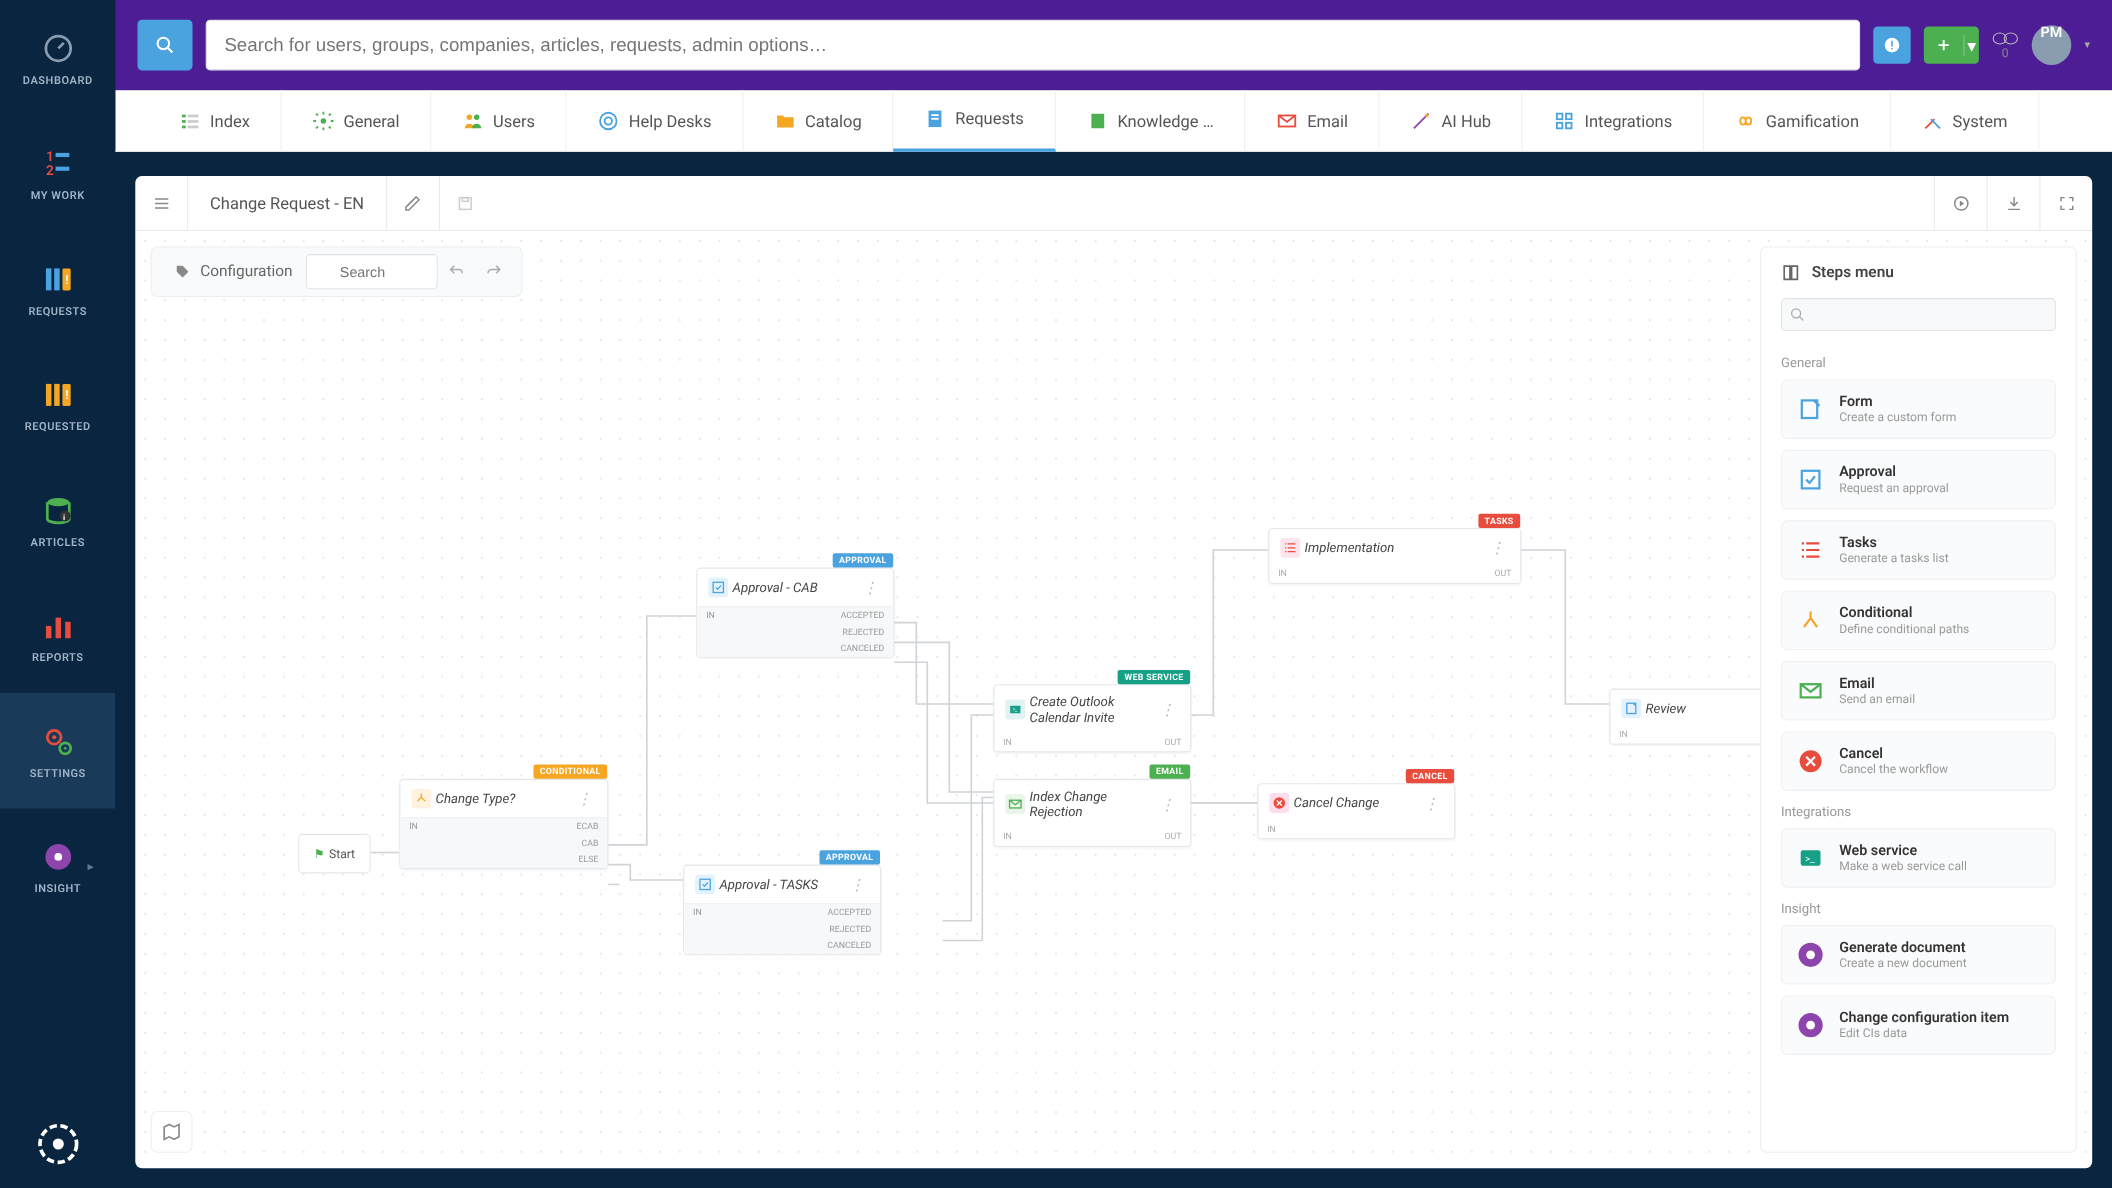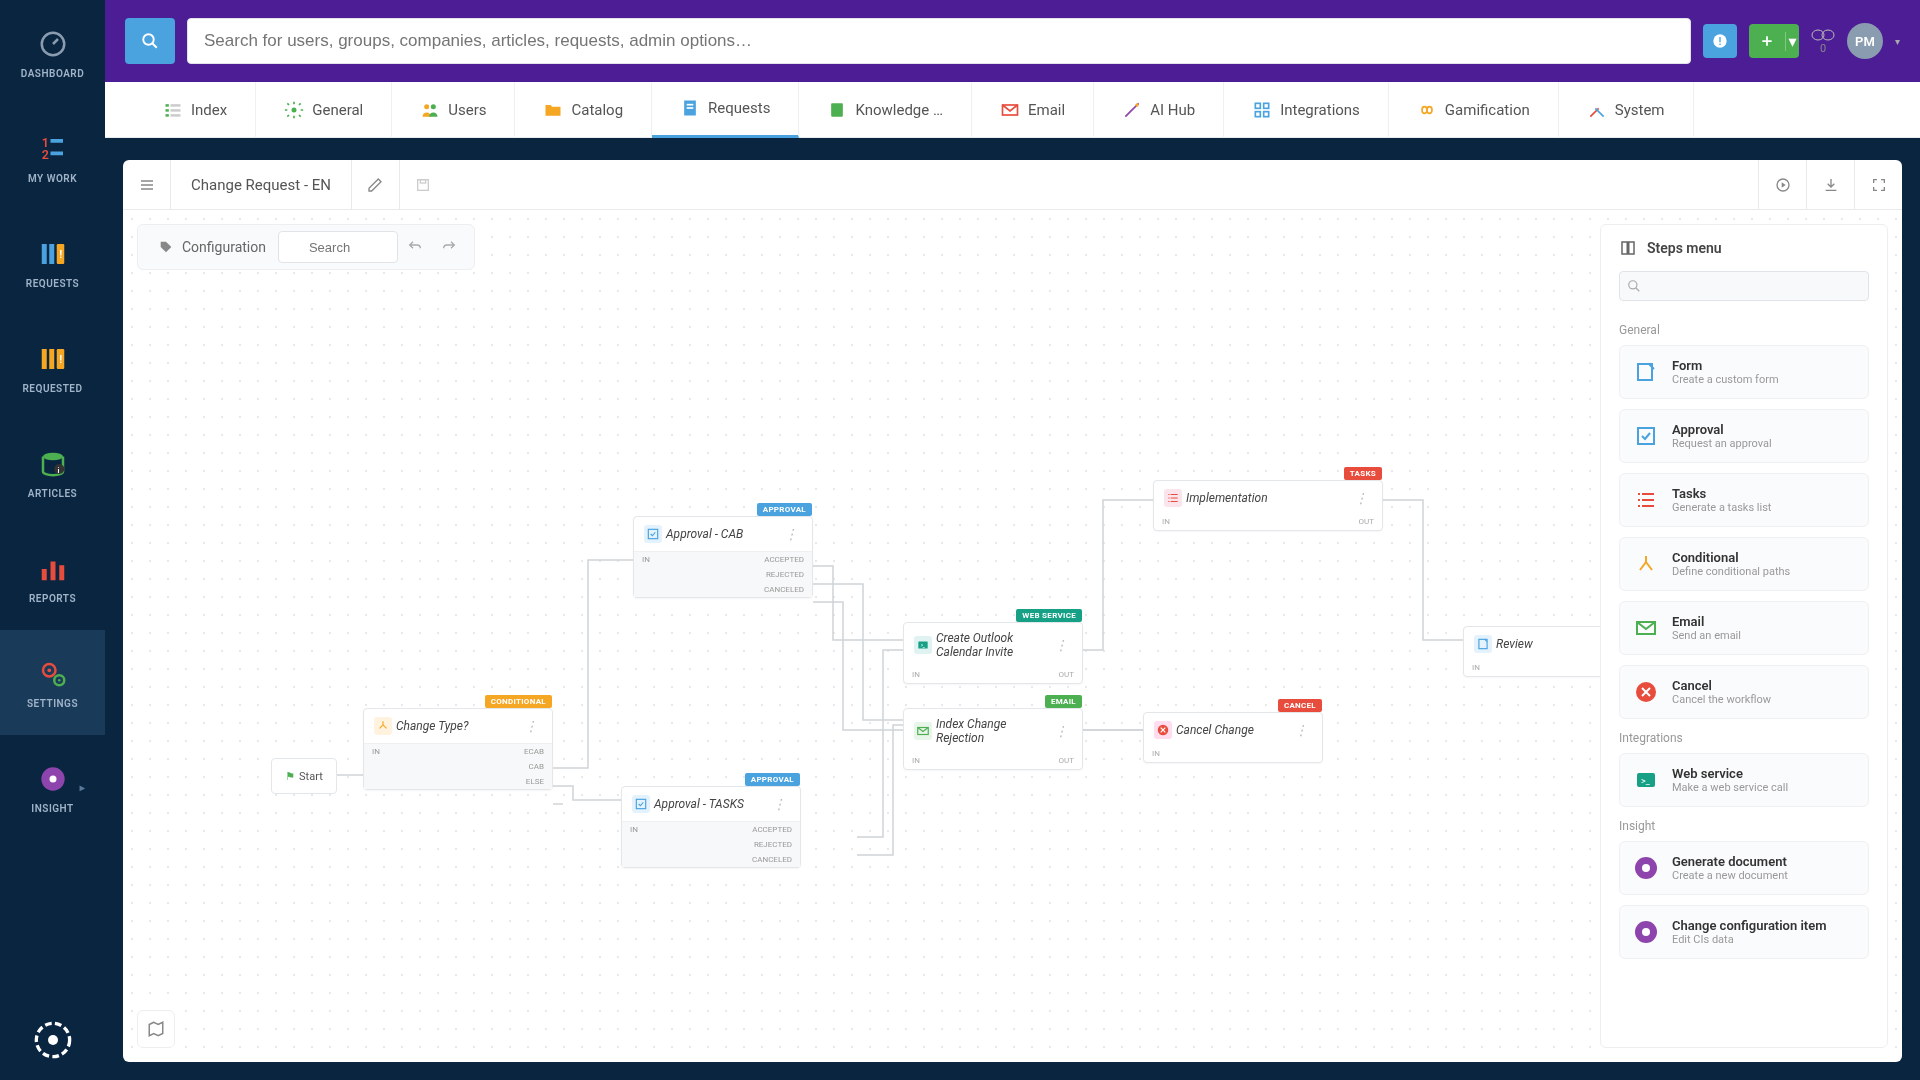--- a/index.html
+++ b/index.html
@@ -18,21 +18,21 @@
 
 .topbar { height: 82px; background: #4c1d95; display: flex; align-items: center; padding: 0 20px; gap: 12px; }
 .search-btn { width: 50px; height: 46px; background: #4aa3df; border-radius: 4px; display: flex; align-items: center; justify-content: center; cursor: pointer; }
 .search-input { flex: 1; height: 46px; border: 1px solid #e0e4e8; border-radius: 4px; padding: 0 16px; font-size: 17px; color: #999; background: #fff; }
 .tb-btn { width: 34px; height: 34px; border-radius: 4px; display: flex; align-items: center; justify-content: center; cursor: pointer; }
 .tb-alert { background: #4aa3df; color: #fff; }
 .tb-add { background: #4caf50; color: #fff; width: 50px; display: flex; }
 .tb-add-plus { flex: 1; display: flex; align-items: center; justify-content: center; }
 .tb-add-caret { width: 14px; border-left: 1px solid rgba(255,255,255,0.3); display: flex; align-items: center; justify-content: center; }
 .tb-badge { display: flex; flex-direction: column; align-items: center; color: #888; font-size: 11px; }
-.tb-avatar { width: 36px; height: 36px; border-radius: 50%; background: #8a9cb0; color: #fff; display: flex; align-items: center; justify-content: center; font-size: 13px; font-weight: 600; }
+.tb-avatar { width: 36px; height: 36px; border-radius: 50%; background: #8a9cb0; color: #fff; display: flex; justify-content: center; font-size: 13px; font-weight: 600; }
 
 
 .navtabs { height: 56px; background: #fff; border-bottom: 1px solid #e8eaec; display: flex; align-items: center; padding: 0 30px; }
 .nt-item { display: flex; align-items: center; gap: 8px; padding: 0 28px; height: 56px; color: #555; font-size: 15px; cursor: pointer; border-right: 1px solid #eff0f2; }
 .nt-item.active { border-bottom: 3px solid #4aa3df; }
 .nt-icon { width: 20px; height: 20px; }
 
 
 .workspace { position: absolute; left: 0; right: 0; top: 158px; bottom: 0; background: #0a2540; padding: 0; }
 .ws-inner { position: absolute; left: 0; right: 0; top: 0; bottom: 0; background: #0a2540; display: flex; flex-direction: column; }
@@ -246,20 +246,27 @@
         <span>General</span>
       </div>
     <div class="nt-item">
         <svg class="nt-icon" viewBox="0 0 24 24">
           <circle cx="8" cy="8" r="3" fill="#f5a623"></circle>
           <circle cx="16" cy="8" r="3" fill="#4caf50"></circle>
           <path d="M3 20c0-3 2-5 5-5s5 2 5 5" fill="#f5a623"></path>
           <path d="M11 20c0-3 2-5 5-5s5 2 5 5" fill="#4caf50"></path>
         </svg>
         <span>Users</span>
+      </div>
+    <div class="nt-item">
+        <svg class="nt-icon" viewBox="0 0 24 24" fill="none" stroke="#4aa3df" stroke-width="2">
+          <circle cx="12" cy="12" r="9"></circle>
+          <circle cx="12" cy="12" r="4"></circle>
+        </svg>
+        <span>Help Desks</span>
       </div>
     <div class="nt-item">
         <svg class="nt-icon" viewBox="0 0 24 24" fill="#f5a623">
           <path d="M3 6h6l2 2h10v11H3z"></path>
         </svg>
         <span>Catalog</span>
       </div>
     <div class="nt-item active">
         <svg class="nt-icon" viewBox="0 0 24 24">
           <rect x="5" y="3" width="14" height="18" fill="#4aa3df"></rect>

